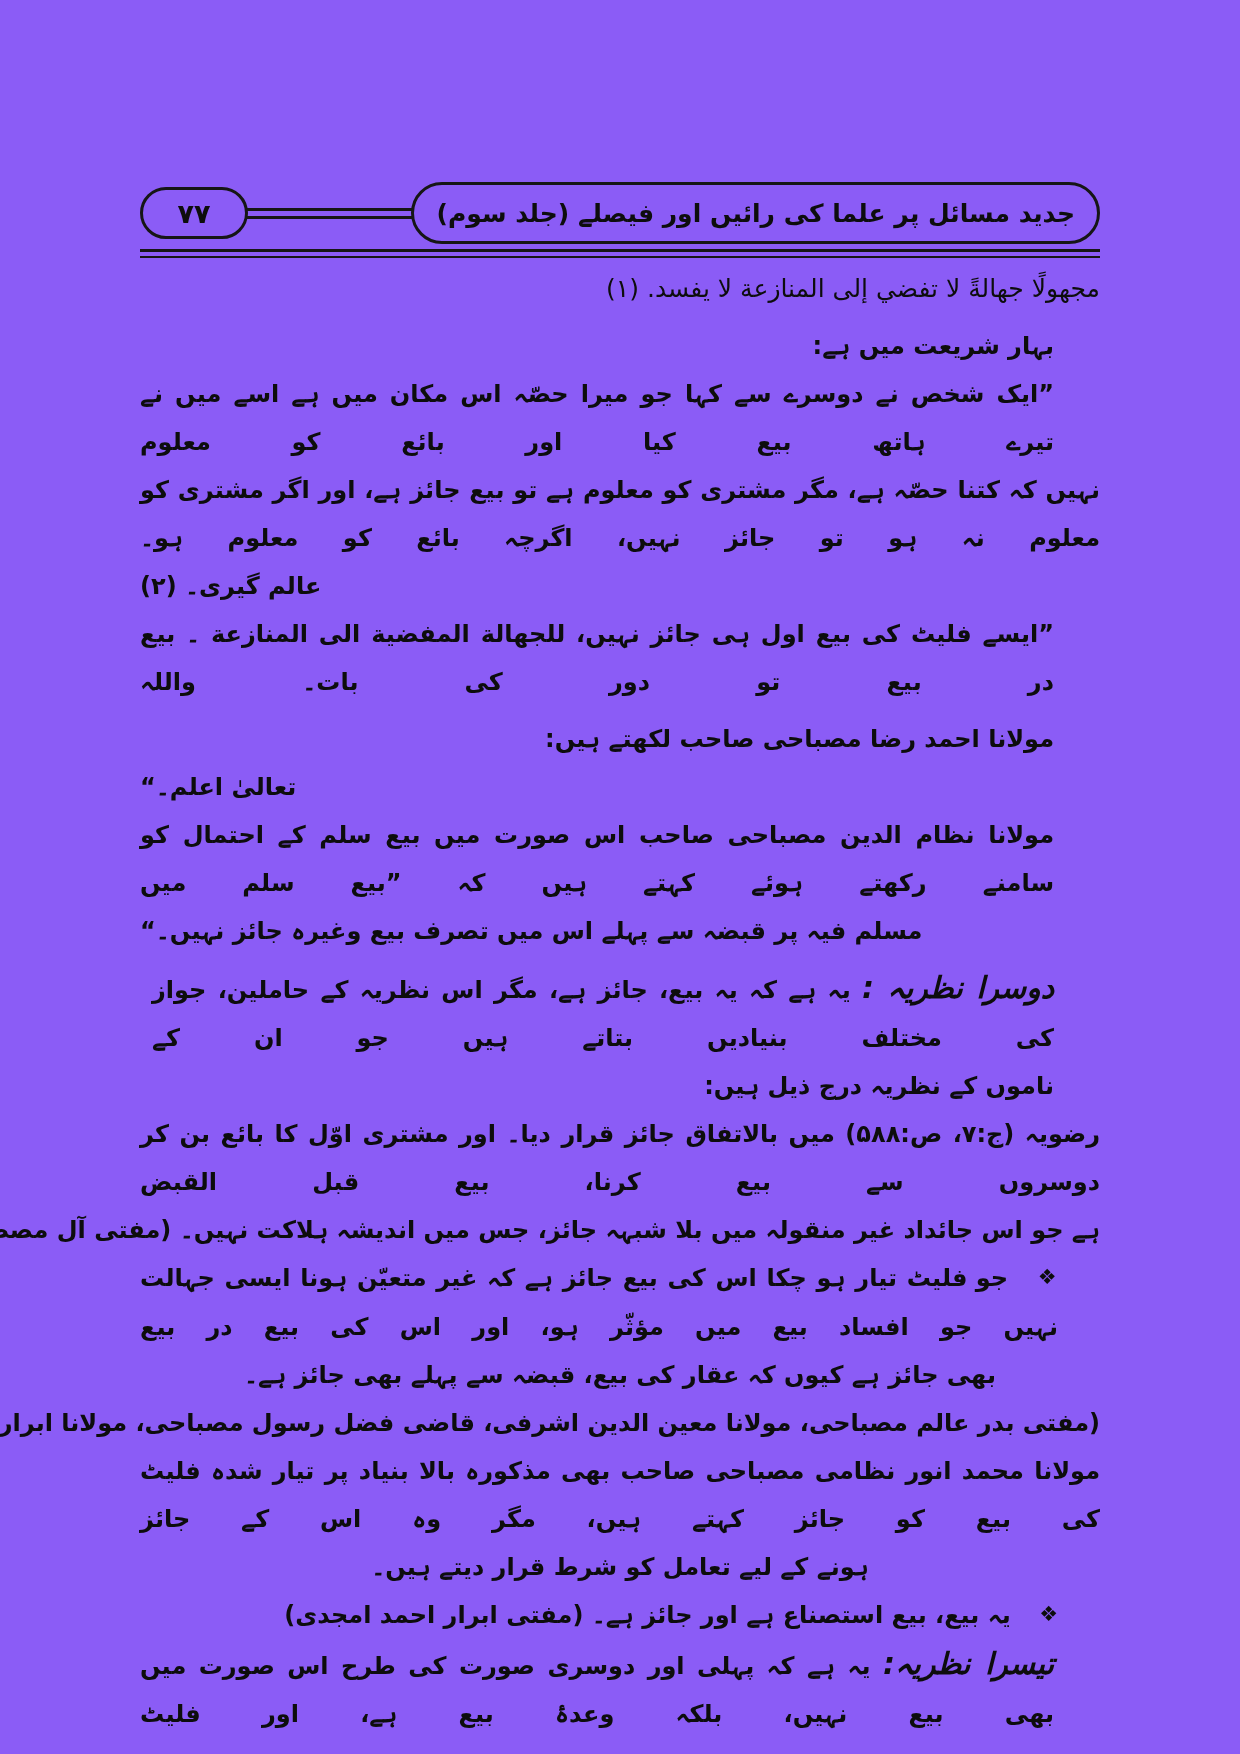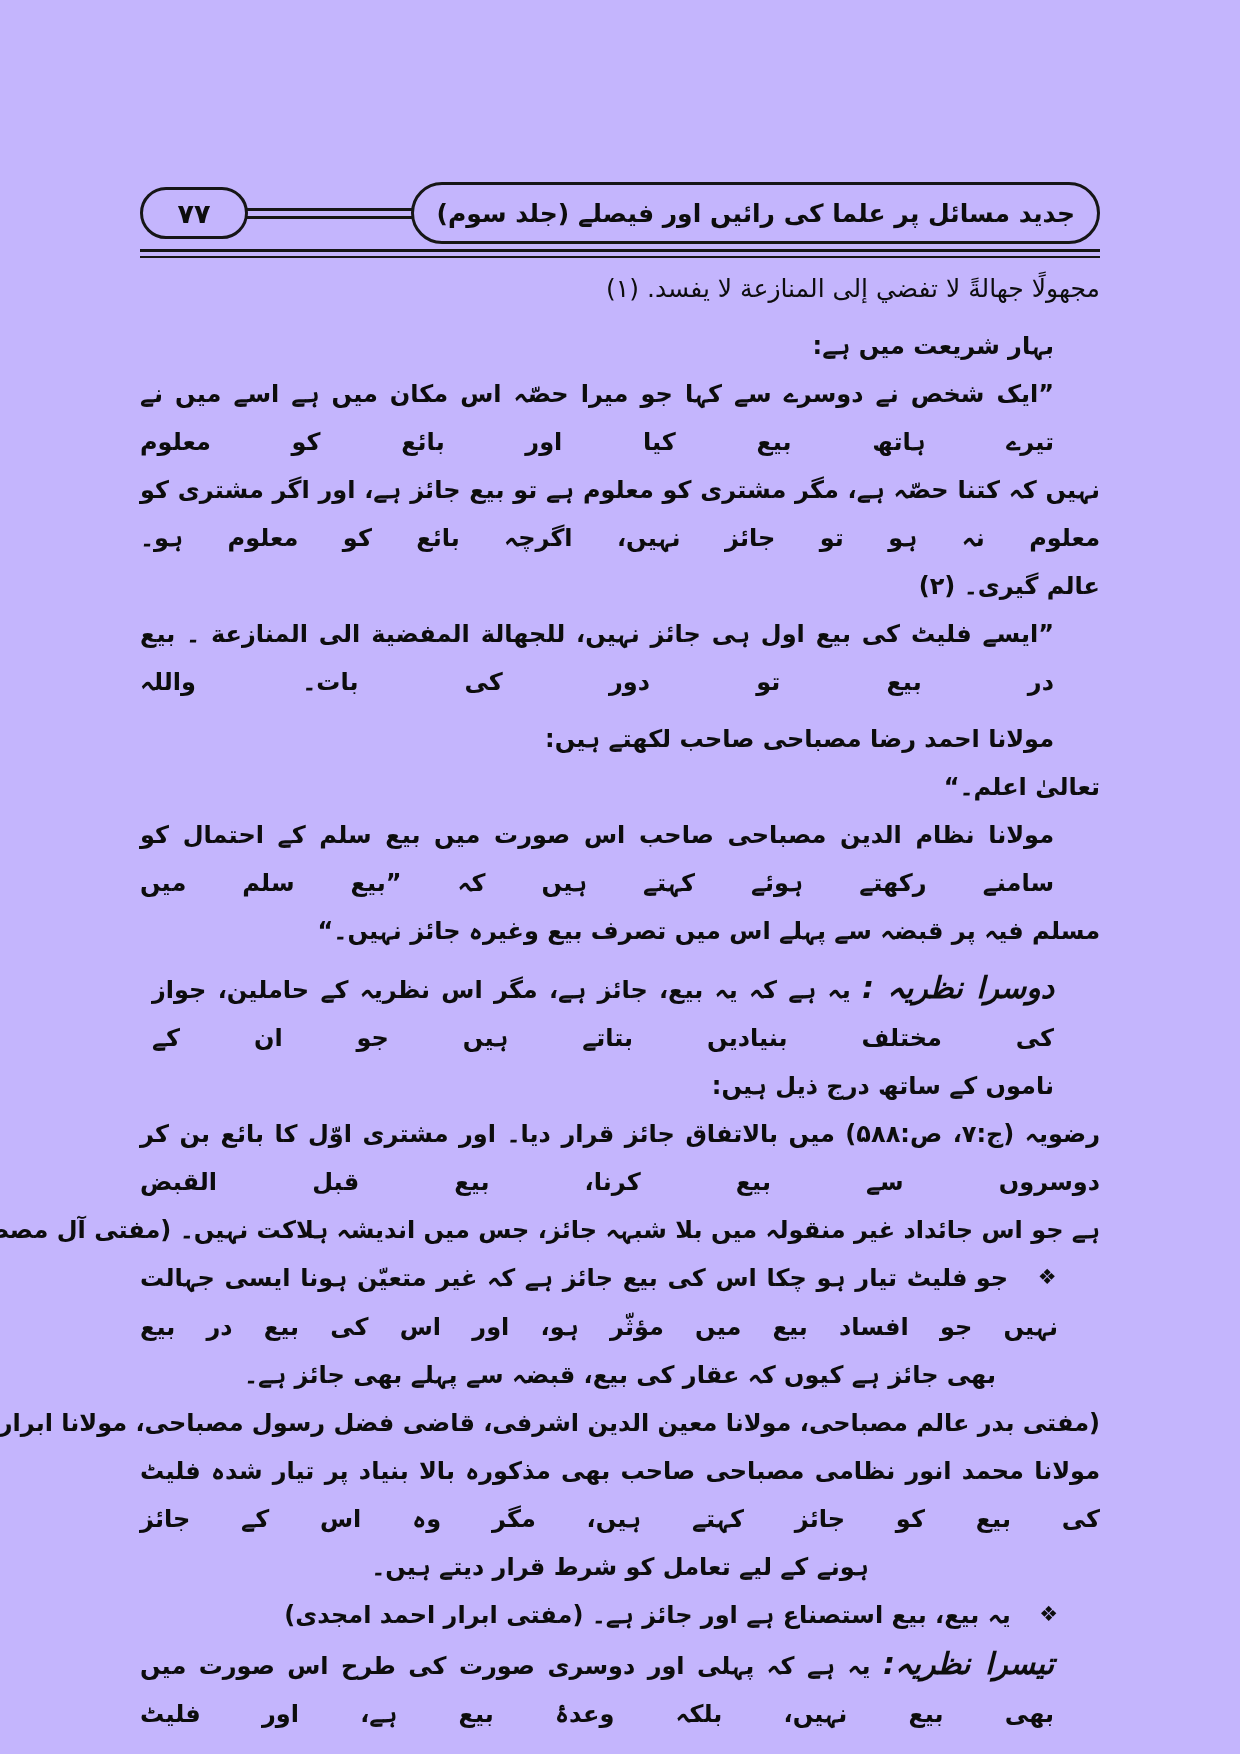--- a/index.html
+++ b/index.html
@@ -1,21 +1,21 @@
 <!DOCTYPE html>
 <html lang="ur" dir="ltr"><head>
 <meta charset="utf-8">
 <style>
   * { margin:0; padding:0; box-sizing:border-box; }
   html,body { background:#e8e8e8; }
   .page {
     position:relative;
     width:1240px; height:1754px;
     margin:0 auto;
-    background:#c4b5fd;
+    background:#8b5cf6;
     overflow:hidden;
     font-family:"DejaVu Sans", sans-serif;
     color:#0d0d0d;
   }
   .content {
     position:absolute; left:140px; top:180px; width:960px;
   }
 
   
   .hdr { display:flex; align-items:center; height:66px; }
@@ -49,21 +49,21 @@
 
   
   .body-text { direction:rtl; margin-top:7px; }
   .ln {
     font-size:24px; line-height:48px;
     font-weight:bold;
     white-space:nowrap; 
   }
   .arabic { font-weight:normal; font-size:25px; }
   .r { text-align:right; }
-  .l { text-align:right; }
+  .l { text-align:left; }
   .c { text-align:center; }
   .j { text-align:justify; text-align-last:justify; white-space:normal; }
   .ind { padding-right:46px; }
   .mt { margin-top:9px;margin-left:12px; }
   .bullet-line { padding-right:42px; }
   .bullet {
     font-size:21px;
     margin-inline-end:20px;
     position:relative; top:-2px;
   }
@@ -95,21 +95,21 @@
       <div class="ln j ind">”ایسے فلیٹ کی بیع اول ہی جائز نہیں، للجهالة المفضية الى المنازعة ۔ بیع در بیع تو دور کی بات۔ واللہ</div>
       <div class="ln r ind mt">مولانا احمد رضا مصباحی صاحب لکھتے ہیں:</div>
       <div class="ln l">تعالیٰ اعلم۔“</div>
       <div class="ln j ind">مولانا نظام الدین مصباحی صاحب اس صورت میں بیع سلم کے احتمال کو سامنے رکھتے ہوئے کہتے ہیں کہ ”بیع سلم میں</div>
       <div class="ln l">مسلم فیہ پر قبضہ سے پہلے اس میں تصرف بیع وغیرہ جائز نہیں۔“</div>
 
       <div class="ln j ind mt">
         <span class="section-head">دوسرا نظریہ :</span>
         <span>یہ ہے کہ یہ بیع، جائز ہے، مگر اس نظریہ کے حاملین، جواز کی مختلف بنیادیں بتاتے ہیں جو ان کے</span>
       </div>
-      <div class="ln r ind">ناموں کے ساتھ درج ذیل ہیں:</div>
+      <div class="ln r ind">ناموں کے نظریہ درج ذیل ہیں:</div>
 
       <div class="ln j">رضویہ (ج:۷، ص:۵۸۸) میں بالاتفاق جائز قرار دیا۔ اور مشتری اوّل کا بائع بن کر دوسروں سے بیع کرنا، بیع قبل القبض</div>
       <div class="ln c">ہے جو اس جائداد غیر منقولہ میں بلا شبہہ جائز، جس میں اندیشہ ہلاکت نہیں۔ (مفتی آل مصطفیٰ مصباحی)</div>
 
       <div class="ln j bullet-line">
         <span class="bullet">❖</span>
         <span>جو فلیٹ تیار ہو چکا اس کی بیع جائز ہے کہ غیر متعیّن ہونا ایسی جہالت نہیں جو افساد بیع میں مؤثّر ہو، اور اس کی بیع در بیع</span>
       </div>
       <div class="ln c">بھی جائز ہے کیوں کہ عقار کی بیع، قبضہ سے پہلے بھی جائز ہے۔</div>
       <div class="ln l">(مفتی بدر عالم مصباحی، مولانا معین الدین اشرفی، قاضی فضل رسول مصباحی، مولانا ابرار احمد اعظمی)</div>

